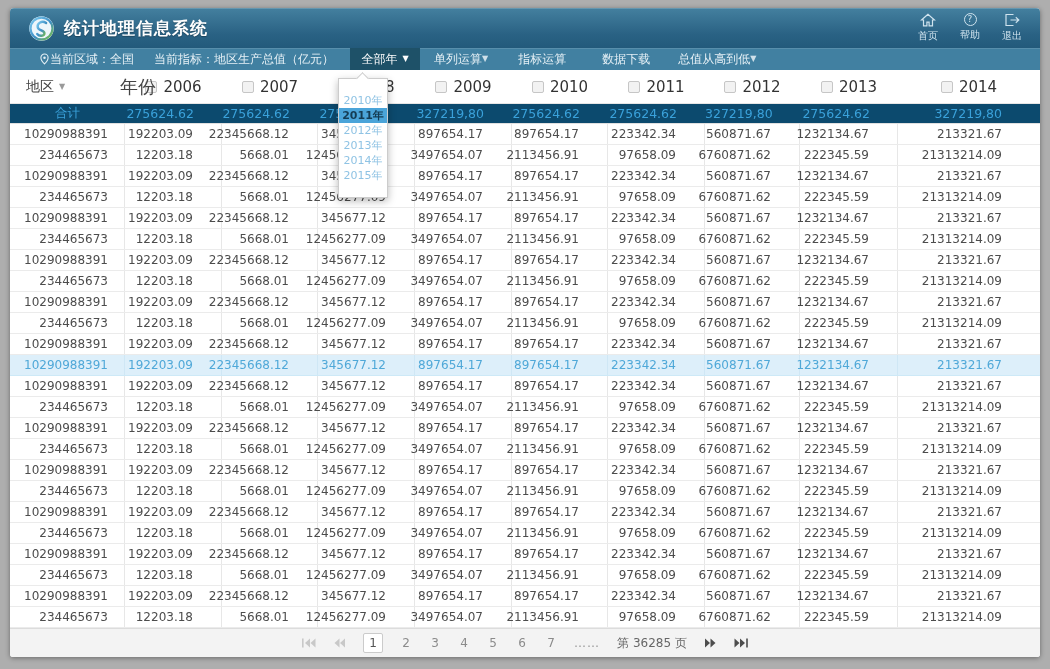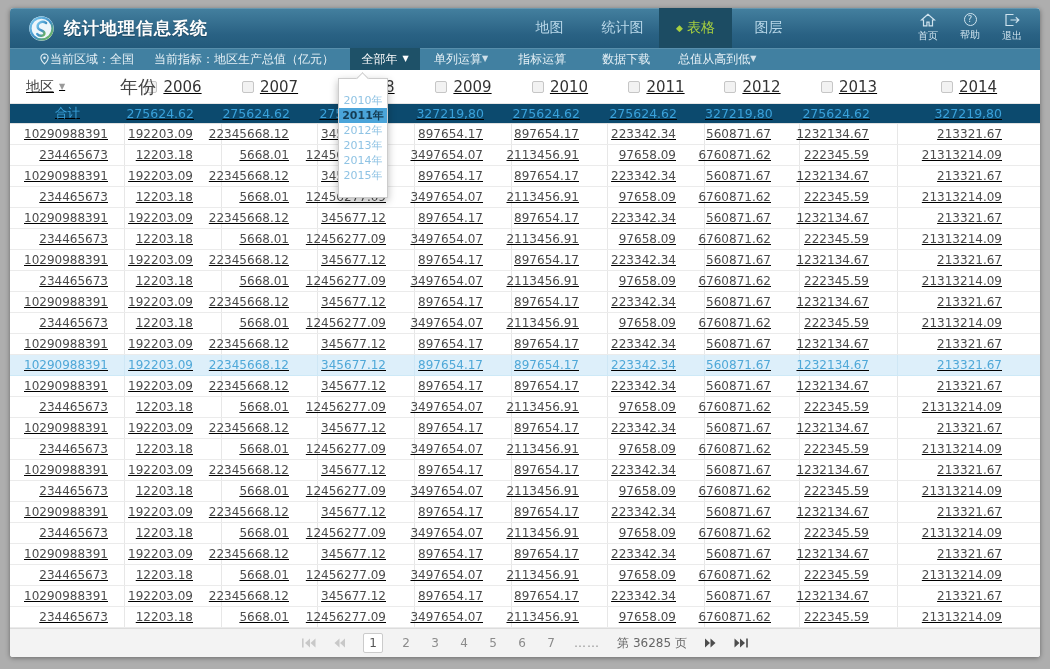--- a/index.html
+++ b/index.html
@@ -36,21 +36,21 @@
   .tb-year-btn { margin-left:16px; width:70px; height:22px; background:#1e5168; color:#fff;
                  display:flex; align-items:center; justify-content:center; gap:5px;
                  border:none; font-size:12px; cursor:pointer;
                  font-family:"DejaVu Sans","Liberation Sans",sans-serif; }
   .tb-item { display:flex; align-items:center; cursor:pointer; }
   .m14{margin-left:14px;} .m30{margin-left:30px;} .m36{margin-left:36px;} .m28{margin-left:28px;}
   .caret { font-size:8px; line-height:1; color:#cfe0ea; }
   .tb-year-btn .caret { color:#fff; }
 
   
-  .table-area { position:relative;text-decoration:underline; }
+  .table-area { position:relative; }
   .grid-row { display:grid; grid-template-columns:115px 97px 96px 97px 97px 96px 97px 95px 98px 142px; }
   .thead { height:33px; align-items:center; position:relative; background:#fff; }
   .th-region { padding-left:16px; font-size:14px; color:#444; display:flex; align-items:center; gap:5px; cursor:pointer; }
   .th-region .caret { color:#9a9a9a; font-size:8px; }
   .year-label { position:absolute; left:110px; font-size:18px; color:#444; }
   .th-year { display:flex; align-items:center; justify-content:center; gap:6px;
              font-size:15px; color:#333; }
   .cb { width:12px; height:12px; border:1px solid #c6c6c6; background:#f2f2f2; border-radius:2px;
         cursor:pointer; flex:0 0 auto; }
   .total-row { height:21px; align-items:center; background:#0c4a6e; border-top:1px solid #e6e6e6;
@@ -104,35 +104,20 @@
               <stop offset="1" stop-color="#7dc242"></stop>
           </linearGradient>
         </defs>
         <circle cx="16" cy="16" r="14.5" fill="#edf6fb"></circle>
         <circle cx="16" cy="16" r="13" fill="none" stroke="url(#lgA)" stroke-width="2.6"></circle>
         <path d="M21.5 9.5c-5-3.5-11 0-10 5 0.8 4.2 8 3.2 8 7 0 3.4-6 4.4-8.6 1" fill="none" stroke="url(#lgA)" stroke-width="2.8" stroke-linecap="round"></path>
       </svg>
       <span class="app-title">统计地理信息系统</span>
     </div>
 
-    <nav class="main-nav">
-      <div class="nav-item">
-        <span>地图</span>
-      </div>
-      <div class="nav-item">
-        <span>统计图</span>
-      </div>
-      <div class="nav-item active">
-        <span class="diamond">◆</span>
-        <span>表格</span>
-      </div>
-      <div class="nav-item">
-        <span>图层</span>
-      </div>
-    </nav>
 
     <div class="top-actions">
       <div class="action">
         <svg width="16" height="14" viewBox="0 0 16 14">
           <path d="M8 1.2L1.5 7h2v5.8h3.4V9.2h2.2v3.6h3.4V7h2z" fill="none" stroke="#cfe3ee" stroke-width="1.2"></path>
         </svg>
         <span>首页</span>
       </div>
       <div class="action">
         <span class="help-circle">?</span>

